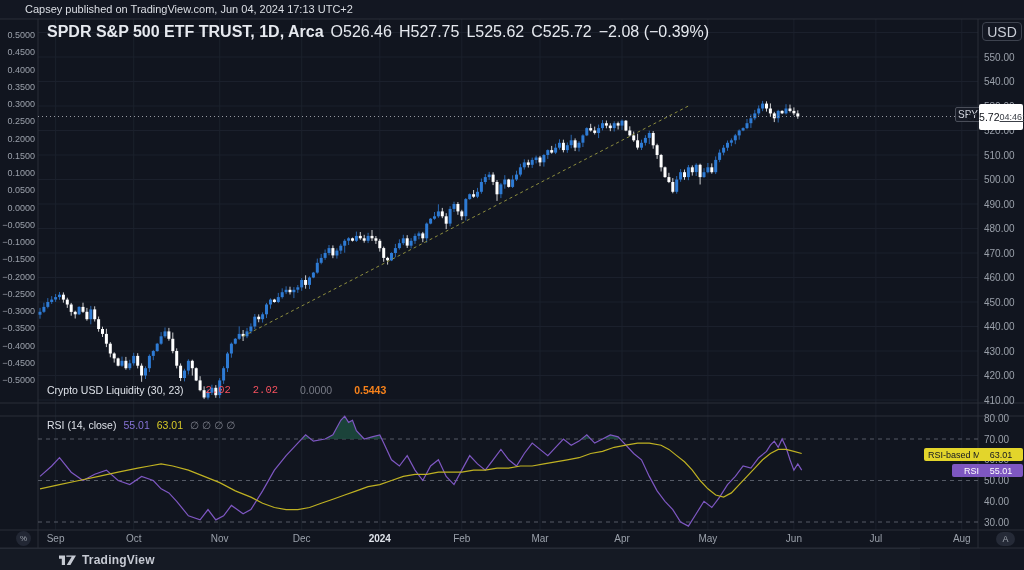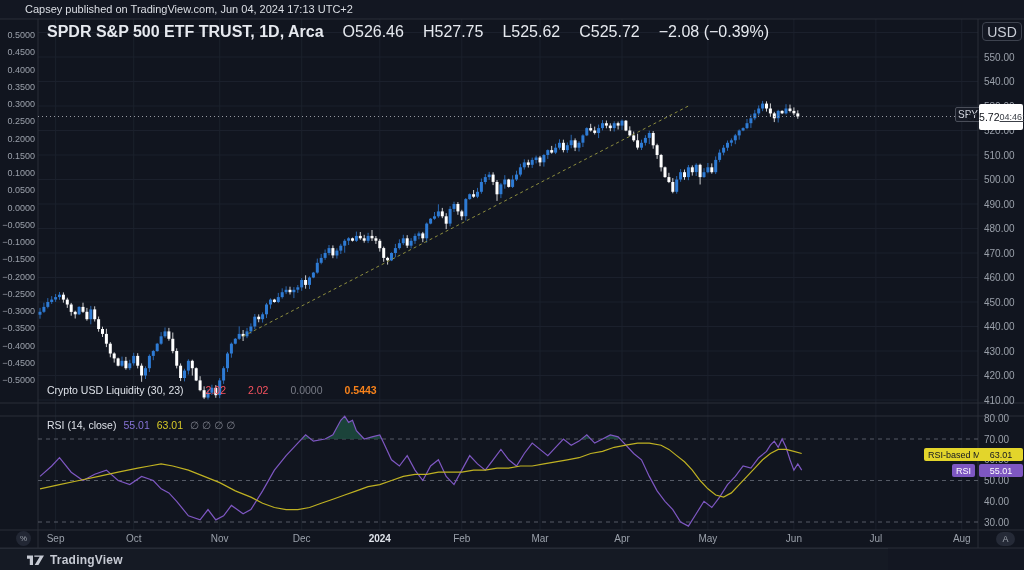--- a/index.html
+++ b/index.html
@@ -4,51 +4,51 @@
 <style>
   html,body{margin:0;padding:0;background:#0d1018;}
   #app{position:relative;width:1024px;height:570px;background:#131722;overflow:hidden;
        font-family:"Liberation Sans",sans-serif;-webkit-font-smoothing:antialiased;}
   #chart-bg{position:absolute;left:0;top:19px;width:1024px;height:529px;background:#11151f;}
   #chart-svg{position:absolute;left:0;top:0;width:1024px;height:570px;}
   .hdr{position:absolute;left:25px;top:3px;font-size:11px;color:#dcdfe5;}
   .legend{position:absolute;display:flex;gap:8px;align-items:center;font-size:16px;white-space:nowrap;}
   .legend .t{color:#e6e9ef;font-weight:600;}
   .legend .t2{color:#dde1e8;font-weight:400;}
-  .legend .v{color:#e6e9ef;margin-left:12px;}
-  .red{color:#f7525f;}
+  .legend .v{color:#e6e9ef;}
+  .red{color:#f7525f;font-family:Liberation Mono, monospace;}
   .gray{color:#787b86;}
   .orange{color:#f7821b;font-weight:bold;}
   .purple{color:#8673d6;}
   .yellow{color:#d8ca28;}
   #main-legend{left:47px;top:23px;gap:7px;}
   #crypto-legend{left:47px;top:384px;gap:22px;font-size:10.5px;}
   #rsi-legend{left:47px;top:419px;gap:7px;font-size:10.5px;}
   .btn-usd{position:absolute;left:982px;top:22px;width:38px;height:17px;border:1px solid #3e434f;
     border-radius:4px;color:#c9cdd6;font-size:14px;display:flex;align-items:center;justify-content:center;background:#131722;cursor:pointer;}
   .price-box{position:absolute;left:979px;top:104px;width:44px;height:26px;background:#ffffff;border-radius:2px;
     color:#10131a;display:flex;flex-direction:row;align-items:center;justify-content:center;line-height:11px;}
   .price-box .p{font-size:10.5px;}
   .price-box .cd{font-size:9px;color:#3c4048;text-decoration:underline;}
   .sym-box{position:absolute;left:955px;top:107px;width:24px;height:13px;background:#171b26;border:1px solid #4a4e59;
     border-radius:2px;color:#d1d4dc;font-size:10px;display:flex;align-items:center;justify-content:center;}
   .ma-tag{position:absolute;top:448px;height:13px;background:#e3d52b;color:#131722;font-size:9px;
     display:flex;align-items:center;justify-content:center;border-radius:2px;padding:0 4px;}
   #ma-name{left:924px;}
   #ma-val{left:979px;width:44px;padding:0;}
   .rsi-tag{position:absolute;top:464px;height:13px;background:#7e57c2;color:#fff;font-size:9px;
-    display:flex;align-items:center;justify-content:center;border-radius:2px;padding:0 4px;}
+    display:flex;align-items:center;justify-content:center;border-radius:2px;padding:0 12px;}
   #rsi-name{left:952px;}
   #rsi-val{left:979px;width:44px;padding:0;}
   .btn-auto{position:absolute;left:996px;top:532px;width:19px;height:14px;border-radius:7px;background:#252a37;
     color:#9aa0aa;font-size:9px;display:flex;align-items:center;justify-content:center;cursor:pointer;}
   .btn-pct{position:absolute;left:16px;top:531px;width:15px;height:15px;border-radius:50%;background:#222734;
     color:#9aa0aa;font-size:8px;display:flex;align-items:center;justify-content:center;cursor:pointer;}
   #footer{position:absolute;left:0;top:548px;width:888px;height:22px;background:#151a24;border-top:1px solid #262b36;
-    display:flex;align-items:center;}
+    display:flex;align-items:center;padding-left:32px;}
   #footer .brand{color:#c6cad3;font-size:12px;font-weight:700;margin-left:6px;letter-spacing:.2px;}
   #footer .logo{margin-left:27px;display:flex;align-items:center;}
 </style>
 </head>
 <body>
 
 <div id="app">
   <div id="chart-bg"></div>
 
   <svg id="chart-svg" xmlns="http://www.w3.org/2000/svg">

